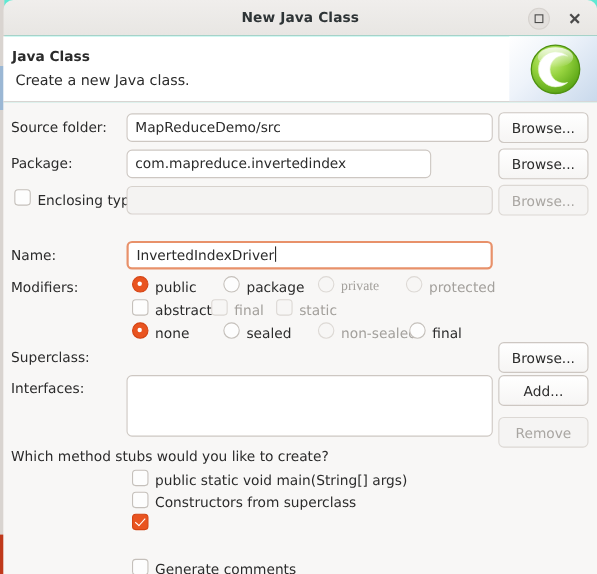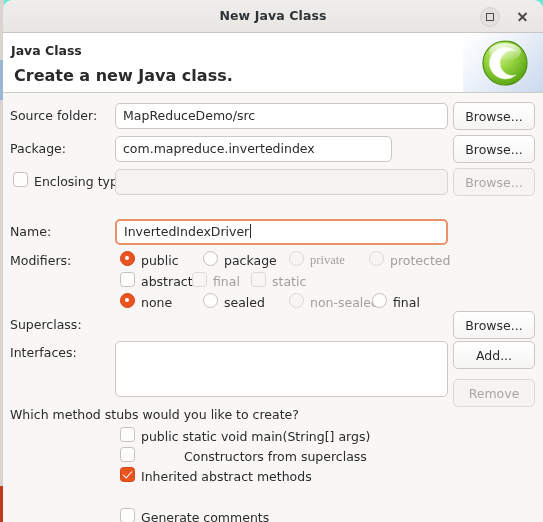--- a/index.html
+++ b/index.html
@@ -128,23 +128,22 @@
     left: 8px;
     top: 10px;
     font-size: 12.5px;
     font-weight: bold;
     color: #2b2b2b;
   }
   .header-sub {
     position: absolute;
     left: 11px;
     top: 33px;
-    font-size: 16px;
-    color: #2b2b2b;
-    font-weight: bold;
+    font-size: 13px;
+    color: #2b2b2b;
   }
   .header-art {
     position: absolute;
     right: 0;
     top: 0;
     width: 80px;
     height: 59px;
     background: linear-gradient(135deg, #ffffff 0%, #eef3fa 40%, #c9d9ec 100%);
   }
   .header-art svg {
@@ -416,23 +415,22 @@
     <div class="listbox" style="left:112px; top:248px; width:333px; height:56px;"></div>
     <div class="btn" style="left:450px; top:248px; width:82px;">Add...</div>
     <div class="btn disabled" style="left:450px; top:286px; width:82px;">Remove</div>
 
     <div class="question" style="left:7px; top:314px;">Which method stubs would you like to create?</div>
 
     <div class="cb" style="left:117px; top:334px;"></div>
     <div class="opt-label" style="left:138px; top:336px;">public static void main(String[] args)</div>
 
     <div class="cb" style="left:117px; top:354px;"></div>
-    <div class="opt-label" style="left:138px; top:356px;margin-left:43px;">Constructors from superclass</div>
+    <div class="opt-label" style="left:138px; top:356px;">Constructors from superclass</div>
 
     <div class="cb checked" style="left:117px; top:374px;"></div>
-    <div class="opt-label" style="left:138px; top:376px;">Inherited abstract methods</div>
 
 
     <div class="cb" style="left:117px; top:415px;"></div>
     <div class="opt-label" style="left:138px; top:417px;">Generate comments</div>
 
   </div>
 </div>
 
 </body></html>

